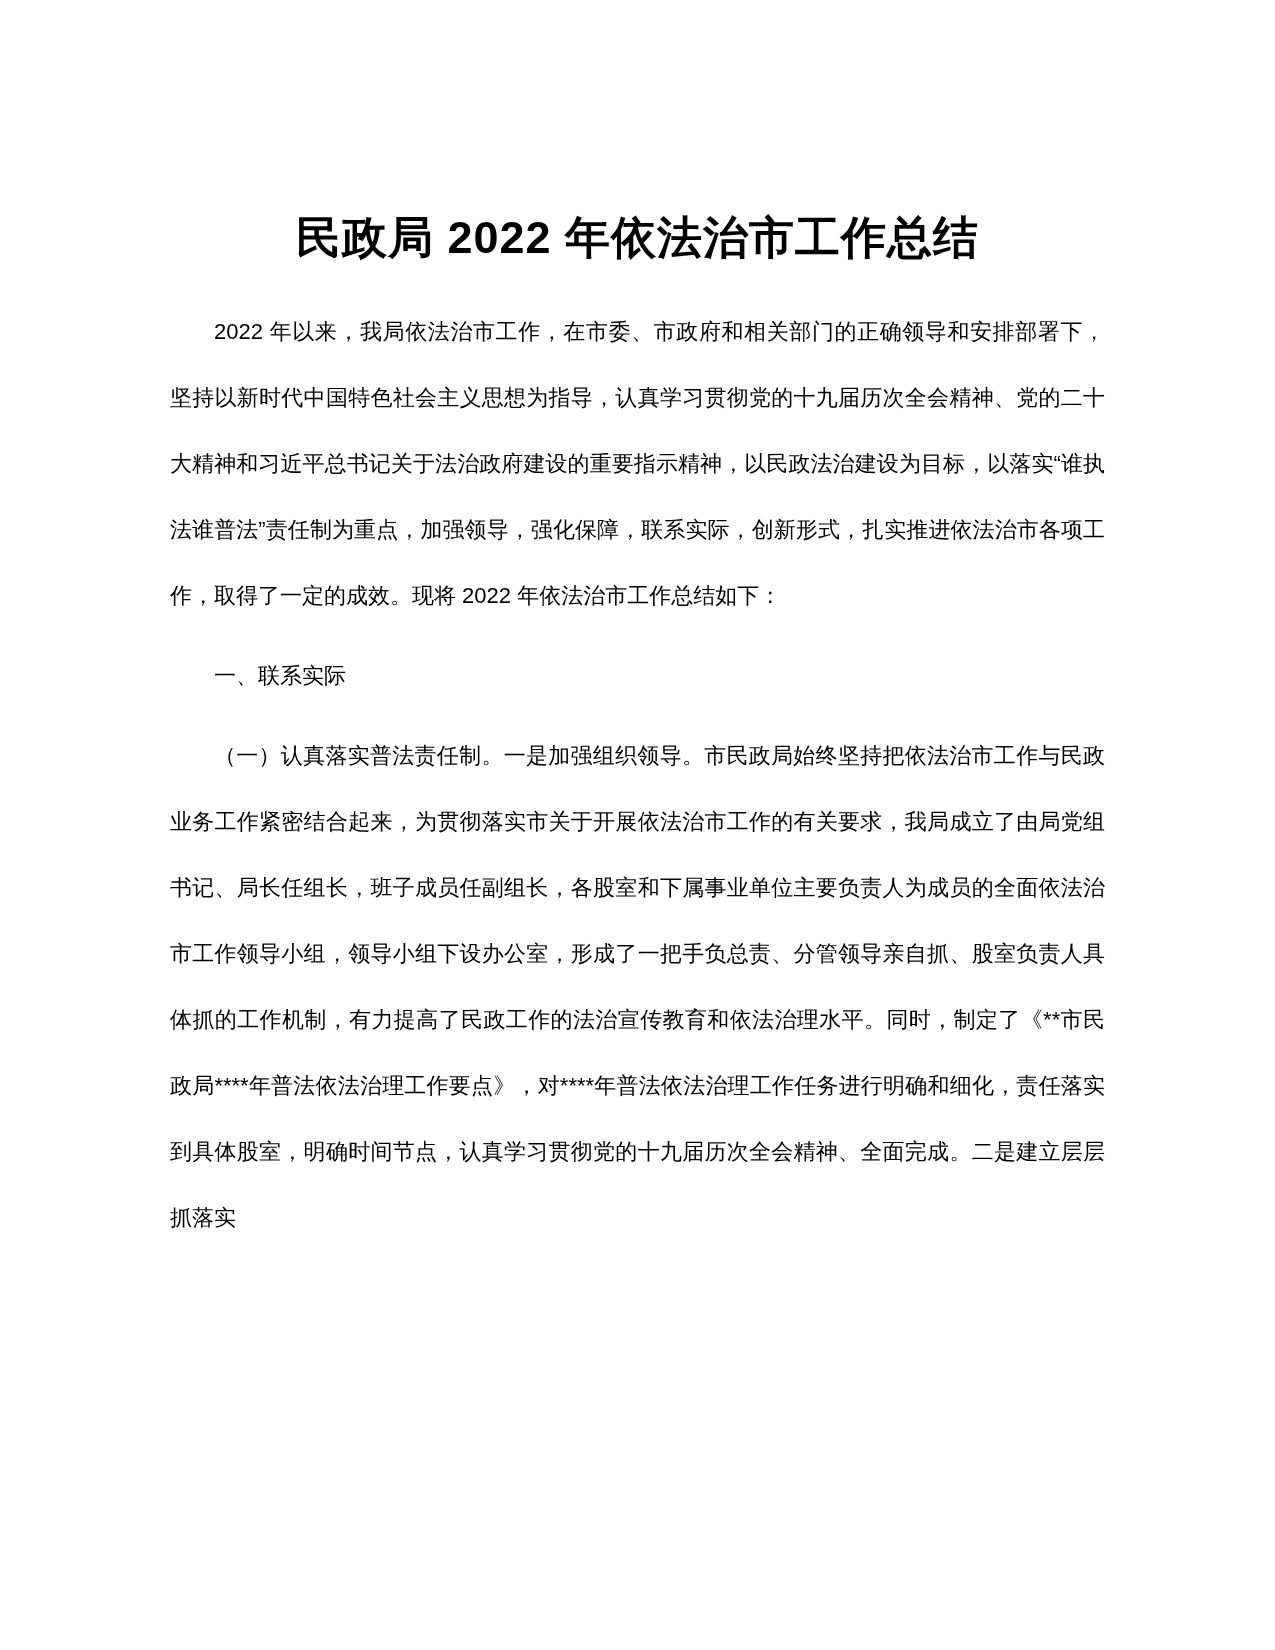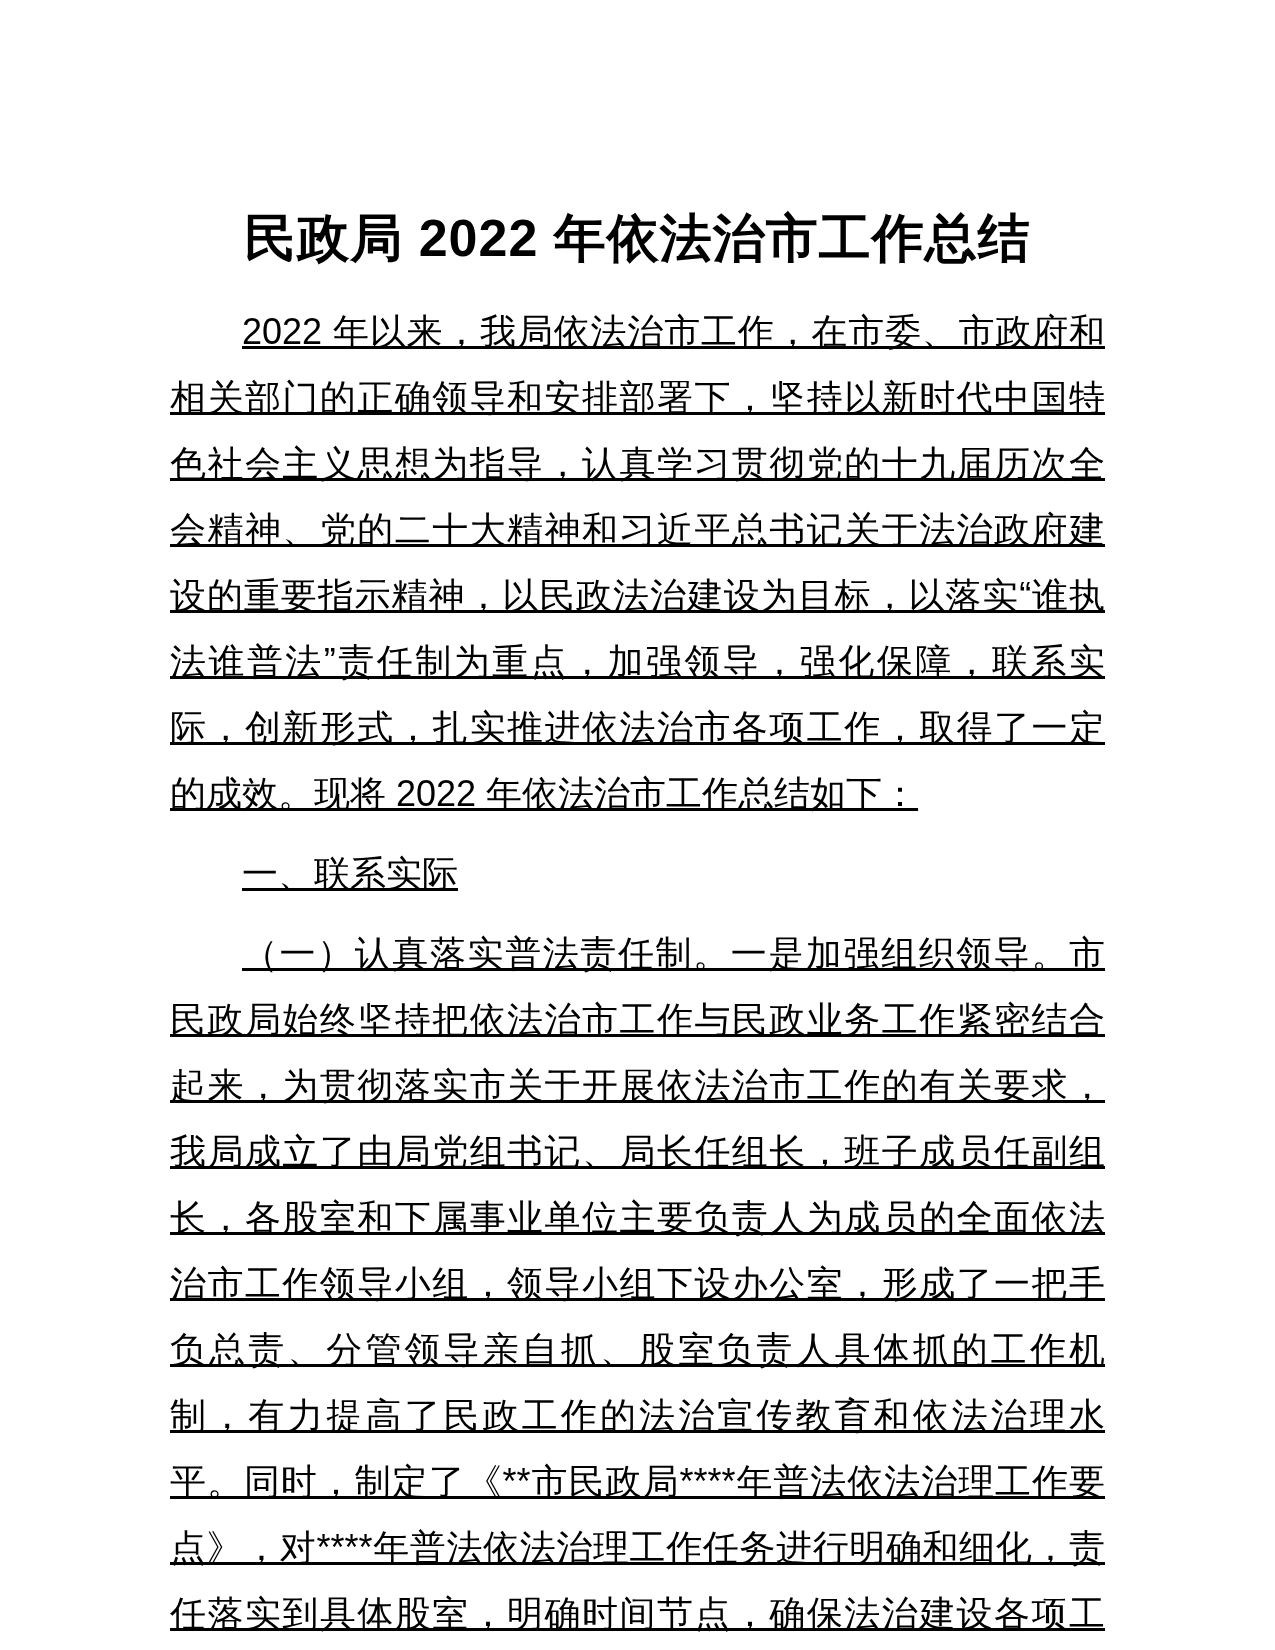--- a/index.html
+++ b/index.html
@@ -14,44 +14,43 @@
     margin: 0 auto;
     background: #ffffff;
     color: #000000;
     box-sizing: border-box;
     padding: 205px 170px 0 170px;
     overflow: hidden;
     font-family: "Liberation Sans", sans-serif;
   }
   .doc-title {
     margin: 0 0 28px 0;
-    font-size: 52px;
+    font-size: 45px;
     line-height: 66px;
     font-weight: bold;
     text-align: center;
     letter-spacing: 1px;
   }
   .para {
     margin: 0 0 14px 0;
-    font-size: 36px;
+    font-size: 22px;
     line-height: 66px;
     text-align: justify;
     text-justify: inter-character;
     text-indent: 2em;
     word-break: break-all;
-    text-decoration: underline;
   }
   .section-heading {
     font-weight: normal;
   }
 </style>
 </head>
 <body>
 
 <div class="page">
   <h1 class="doc-title">民政局 2022 年依法治市工作总结</h1>
 
   <p class="para">2022 年以来，我局依法治市工作，在市委、市政府和相关部门的正确领导和安排部署下，坚持以新时代中国特色社会主义思想为指导，认真学习贯彻党的十九届历次全会精神、党的二十大精神和习近平总书记关于法治政府建设的重要指示精神，以民政法治建设为目标，以落实“谁执法谁普法”责任制为重点，加强领导，强化保障，联系实际，创新形式，扎实推进依法治市各项工作，取得了一定的成效。现将 2022 年依法治市工作总结如下：</p>
 
   <p class="para section-heading">一、联系实际</p>
 
-  <p class="para">（一）认真落实普法责任制。一是加强组织领导。市民政局始终坚持把依法治市工作与民政业务工作紧密结合起来，为贯彻落实市关于开展依法治市工作的有关要求，我局成立了由局党组书记、局长任组长，班子成员任副组长，各股室和下属事业单位主要负责人为成员的全面依法治市工作领导小组，领导小组下设办公室，形成了一把手负总责、分管领导亲自抓、股室负责人具体抓的工作机制，有力提高了民政工作的法治宣传教育和依法治理水平。同时，制定了《**市民政局****年普法依法治理工作要点》，对****年普法依法治理工作任务进行明确和细化，责任落实到具体股室，明确时间节点，确保法治建设各项工作任务逐项落实、全面完成。二是建立层层抓落实</p>
+  <p class="para">（一）认真落实普法责任制。一是加强组织领导。市民政局始终坚持把依法治市工作与民政业务工作紧密结合起来，为贯彻落实市关于开展依法治市工作的有关要求，我局成立了由局党组书记、局长任组长，班子成员任副组长，各股室和下属事业单位主要负责人为成员的全面依法治市工作领导小组，领导小组下设办公室，形成了一把手负总责、分管领导亲自抓、股室负责人具体抓的工作机制，有力提高了民政工作的法治宣传教育和依法治理水平。同时，制定了《**市民政局****年普法依法治理工作要点》，对****年普法依法治理工作任务进行明确和细化，责任落实到具体股室，明确时间节点，认真学习贯彻党的十九届历次全会精神、全面完成。二是建立层层抓落实</p>
 </div>
 
 </body></html>

